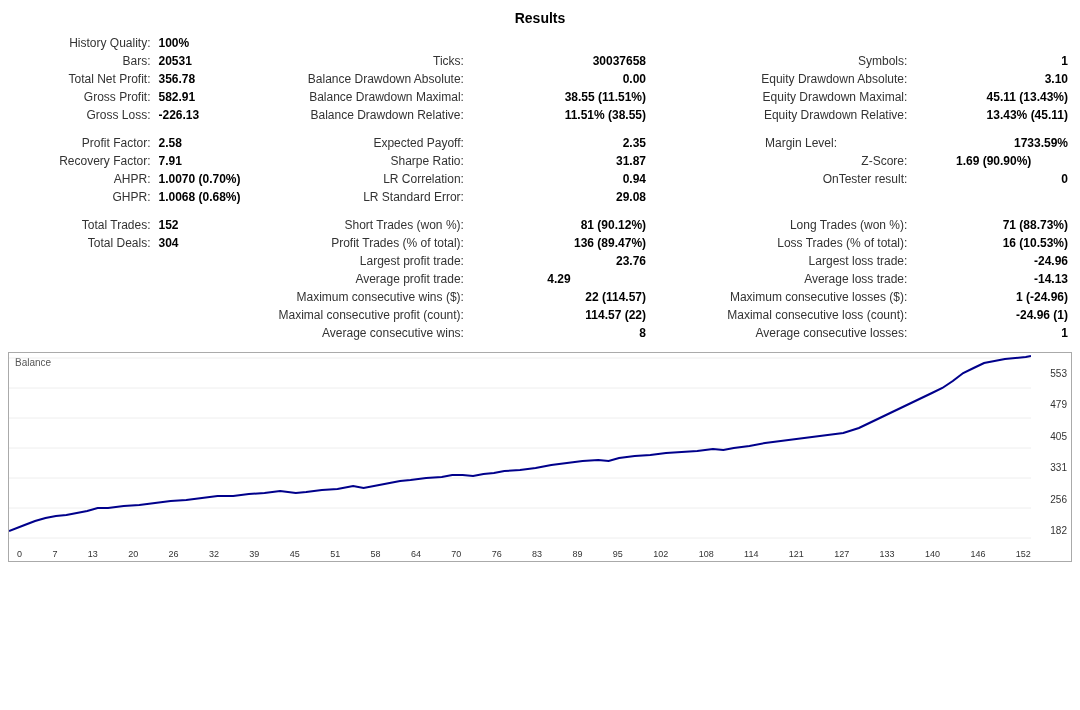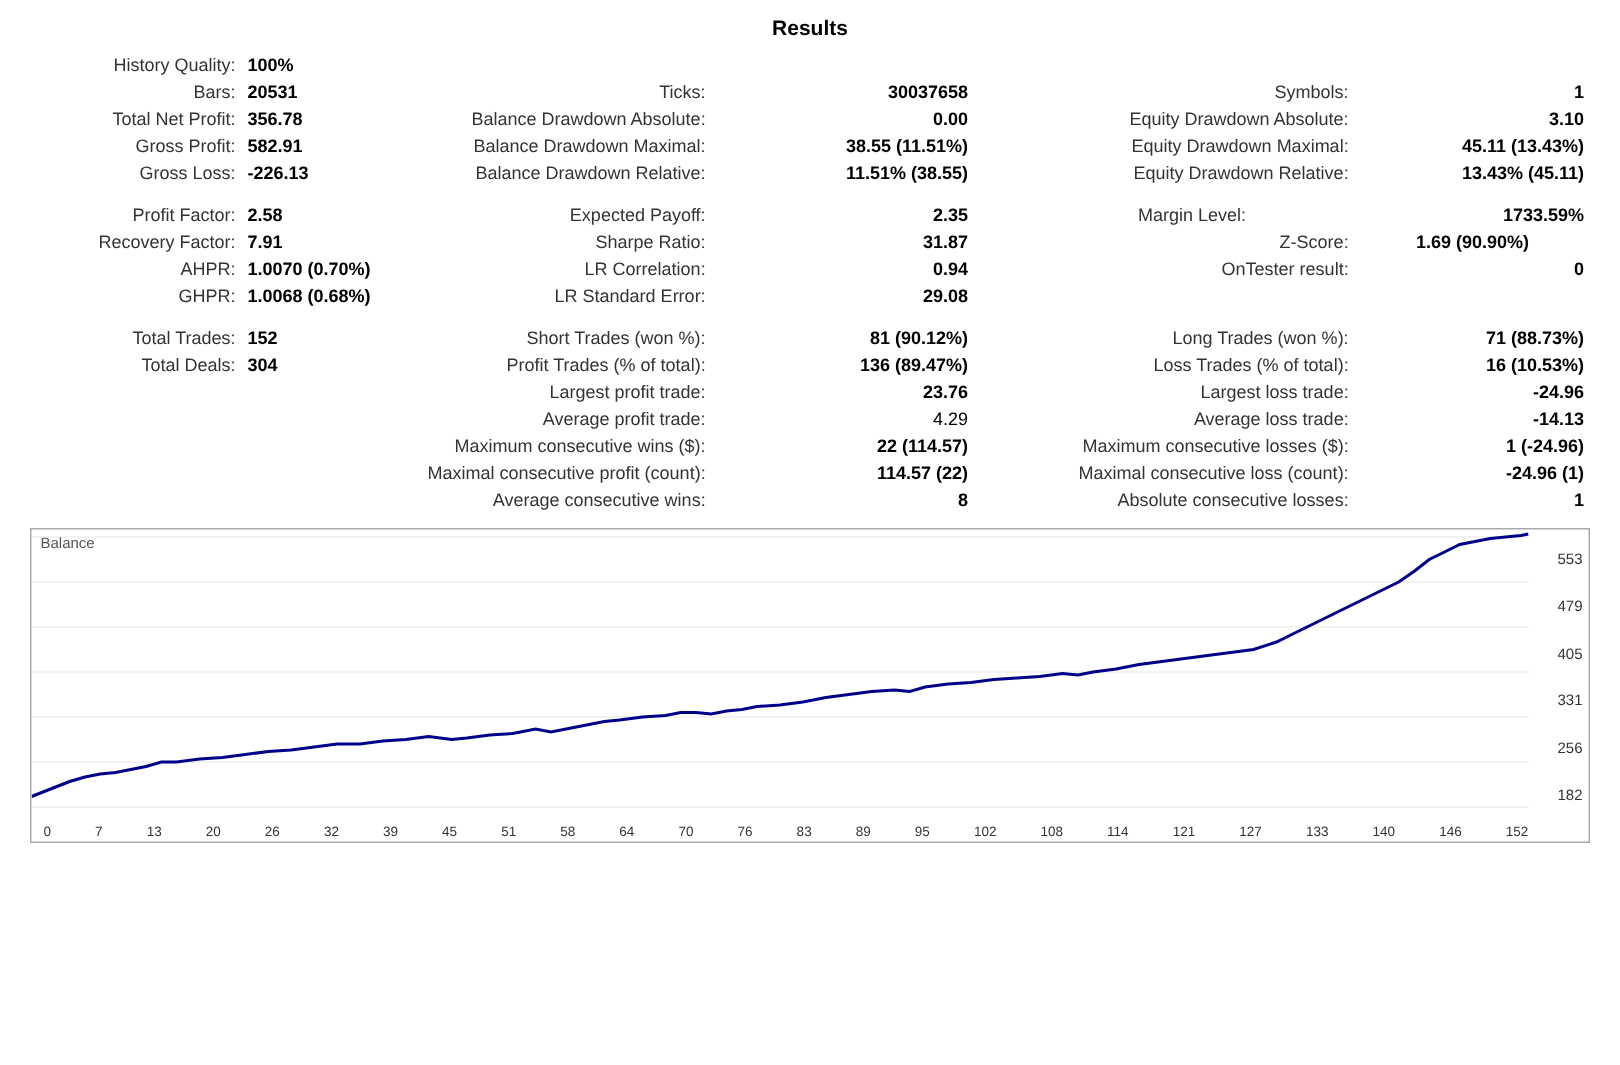--- a/index.html
+++ b/index.html
@@ -6,21 +6,21 @@
     body {
       background: #fff;
       font-family: Arial, sans-serif;
       font-size: 12px;
       color: #000;
       width: 1080px;
       min-height: 710px;
       overflow: hidden;
     }
     .page {
-      padding: 10px 20px;
+      padding: 10px 8px;
     }
     h1.results-title {
       text-align: center;
       font-size: 14px;
       font-weight: bold;
       margin-bottom: 8px;
     }
     .stats-table {
       width: 100%;
       border-collapse: collapse;
@@ -237,21 +237,21 @@
       <td></td>
       <td class="label-cell" style="text-align:right">Largest loss trade:</td>
       <td></td>
       <td class="value-cell" style="text-align:right;font-weight:bold">-24.96</td>
     </tr>
 
     <tr>
       <td></td>
           <td></td>
       <td class="label-cell" style="text-align:right">Average profit trade:</td>
-      <td class="value-cell" style="text-align:right;font-weight:normal">4.29</td>
+      <td class="value-cell" style="text-align:center;font-weight:bold">4.29</td>
       <td></td>
       <td class="label-cell" style="text-align:right">Average loss trade:</td>
       <td></td>
       <td class="value-cell" style="text-align:right;font-weight:bold">-14.13</td>
     </tr>
 
     <tr>
       <td></td>
           <td></td>
       <td class="label-cell" style="text-align:right">Maximum consecutive wins ($):</td>
@@ -272,21 +272,21 @@
       <td></td>
       <td class="value-cell" style="text-align:right;font-weight:bold">-24.96 (1)</td>
     </tr>
 
     <tr>
       <td></td>
           <td></td>
       <td class="label-cell" style="text-align:right">Average consecutive wins:</td>
       <td class="value-cell" style="text-align:right;font-weight:bold">8</td>
       <td></td>
-      <td class="label-cell" style="text-align:right">Absolute consecutive losses:</td>
+      <td class="label-cell" style="text-align:right">Average consecutive losses:</td>
       <td></td>
       <td class="value-cell" style="text-align:right;font-weight:bold">1</td>
     </tr>
   </tbody>
     </table>
 
   <div class="chart-container">
     <span class="chart-label">Balance</span>
     <div class="chart-area">
       <svg class="balance-chart" viewBox="0 0 980 190" preserveAspectRatio="none">

